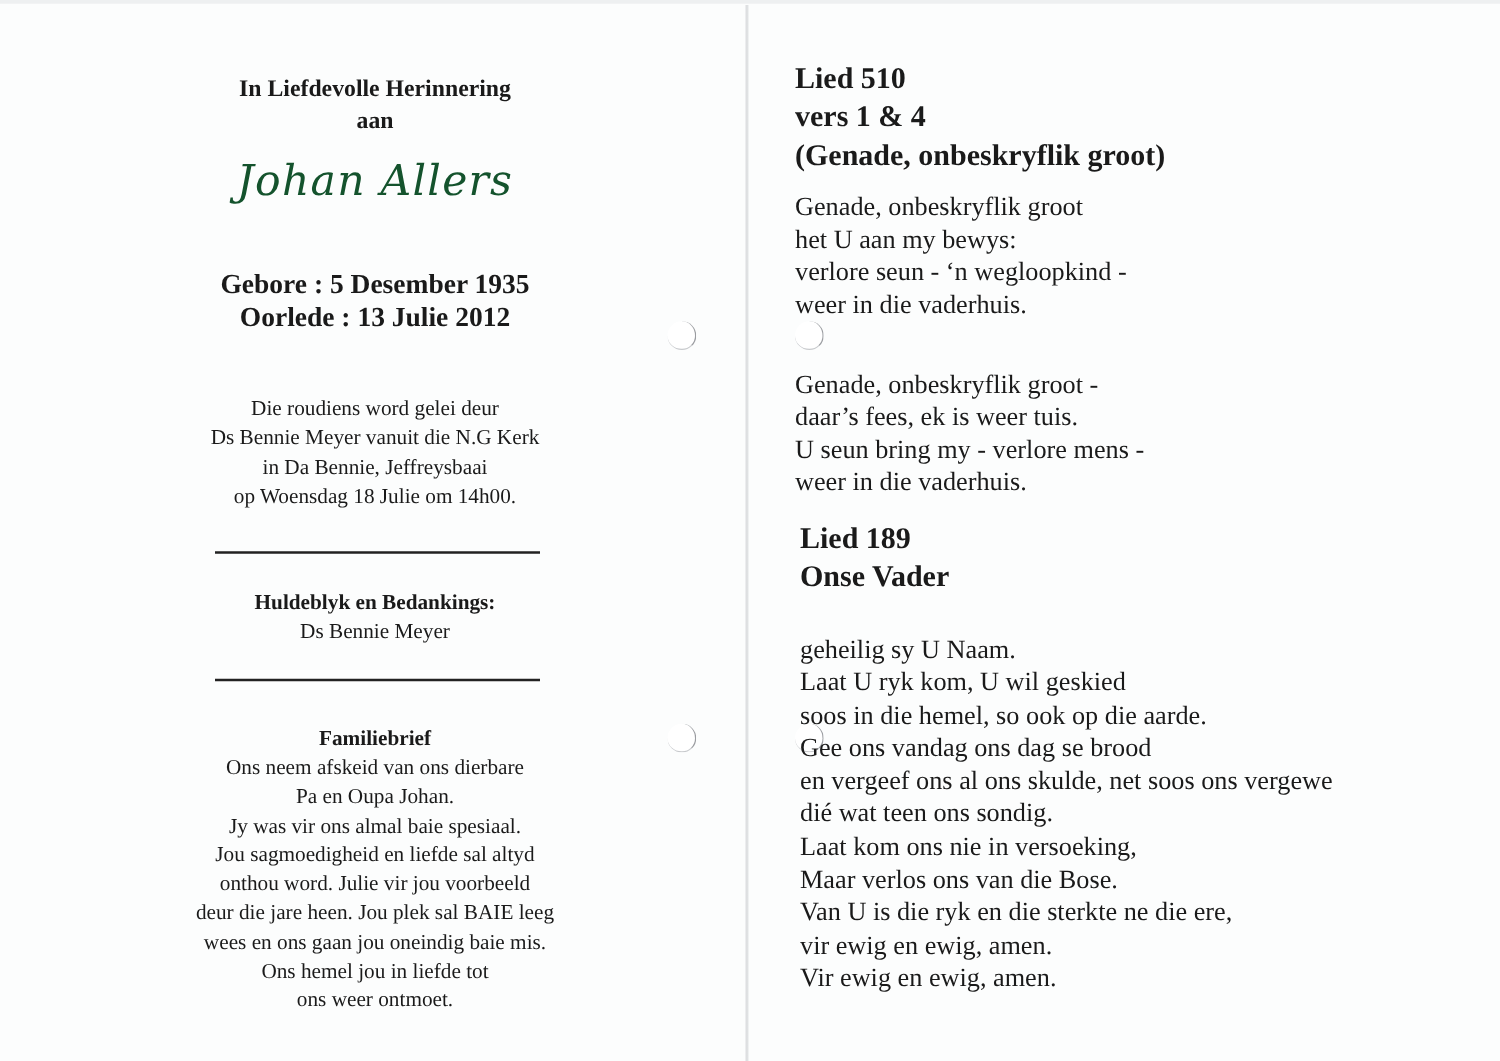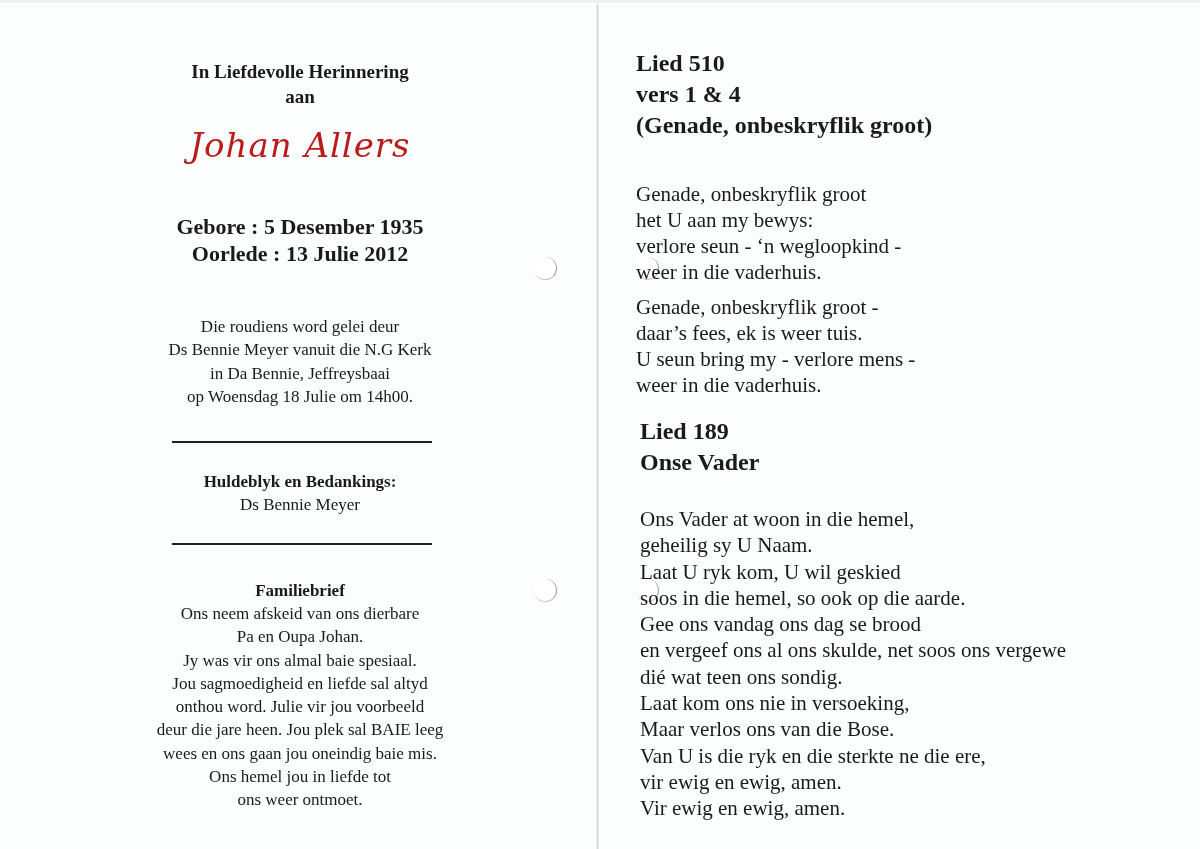--- a/index.html
+++ b/index.html
@@ -16,21 +16,21 @@
     .fold {
       position: absolute; left: 596px; top: 4px; width: 3px; height: 845px;
       background: linear-gradient(to right, #f3f4f5, #d8dadc, #eef0f1);
     }
     .topedge { position:absolute; left:0; top:0; width:1200px; height:3px; background:#eef0f1; }
     .center-col {
       position: absolute; left: 120px; width: 360px; text-align: center;
     }
     .t-head { font-size: 19px; line-height: 25px; font-family: "Liberation Serif", "DejaVu Serif", serif; font-weight: bold; }
     .t-script {
-      font-family: "DejaVu Serif", serif; font-style: italic; font-size: 34px; color: #b91c1c;
+      font-family: "DejaVu Serif", serif; font-style: italic; font-size: 34px; color: #14532d;
       letter-spacing: 1px;
     }
     .t-dates { font-size: 22px; line-height: 27px; font-family: "Liberation Serif", serif; font-weight: bold; }
     .t-body { font-size: 17px; line-height: 23.3px; font-family: "Liberation Serif", serif; }
     .t-bodyb { font-size: 17px; line-height: 22px; font-family: "Liberation Serif", serif; font-weight: bold; }
     .rule { position: absolute; left: 172px; width: 260px; height: 2px; background: #222; }
     .hole {
       position: absolute; width: 22px; height: 22px; border-radius: 50%;
       border-right: 1.5px solid #9a9ca0; border-bottom: 1px solid #c8cacd;
       background: #fff;
@@ -99,41 +99,40 @@
 <div class="hole" style="left:636px; top:579px;"></div>
 
 <div class="page right"></div>
 
 <div class="r-col r-head" style="top:48px;">
   <span class="line">Lied 510</span>
   <span class="line">vers 1 &amp; 4</span>
   <span class="line">(Genade, onbeskryflik groot)</span>
 </div>
 
-<div class="r-col r-body" style="top:181px;">
+<div class="r-col r-body" style="top:152px;">
   <span class="line">Genade, onbeskryflik groot</span>
   <span class="line">het U aan my bewys:</span>
   <span class="line">verlore seun - ‘n wegloopkind -</span>
   <span class="line">weer in die vaderhuis.</span>
 </div>
 
 <div class="r-col r-body" style="top:294px;">
   <span class="line">Genade, onbeskryflik groot -</span>
   <span class="line">daar’s fees, ek is weer tuis.</span>
   <span class="line">U seun bring my - verlore mens -</span>
   <span class="line">weer in die vaderhuis.</span>
 </div>
 
 <div class="r-col r-head" style="top:416px; left:640px;">
   <span class="line">Lied 189</span>
   <span class="line">Onse Vader</span>
 </div>
 
 <div class="r-col r-body2" style="top:506px; left:640px;">
-  <span class="line">Ons Vader at woon in die hemel,</span>
   <span class="line">geheilig sy U Naam.</span>
   <span class="line">Laat U ryk kom, U wil geskied</span>
   <span class="line">soos in die hemel, so ook op die aarde.</span>
   <span class="line">Gee ons vandag ons dag se brood</span>
   <span class="line">en vergeef ons al ons skulde, net soos ons vergewe</span>
   <span class="line">dié wat teen ons sondig.</span>
   <span class="line">Laat kom ons nie in versoeking,</span>
   <span class="line">Maar verlos ons van die Bose.</span>
   <span class="line">Van U is die ryk en die sterkte ne die ere,</span>
   <span class="line">vir ewig en ewig, amen.</span>

